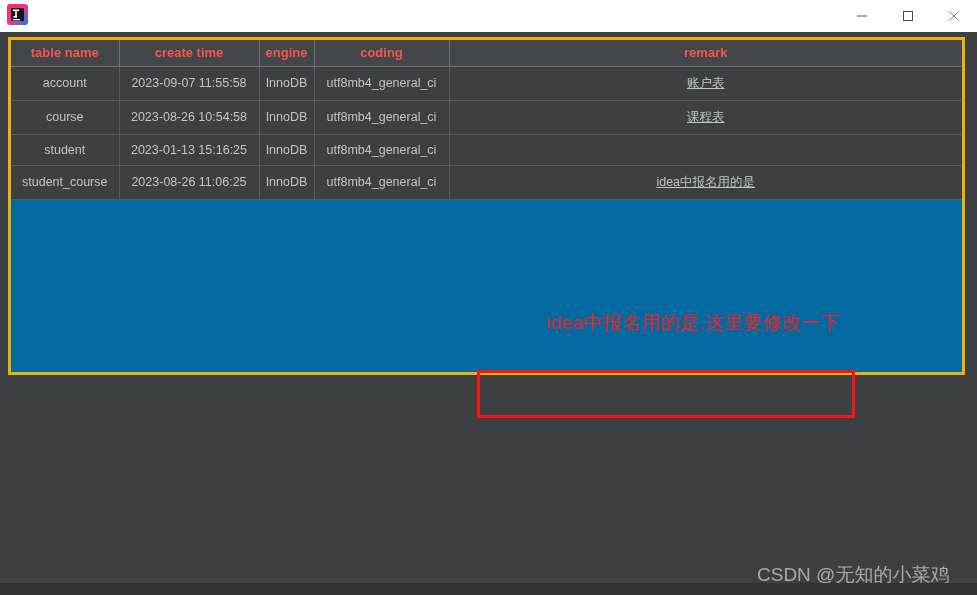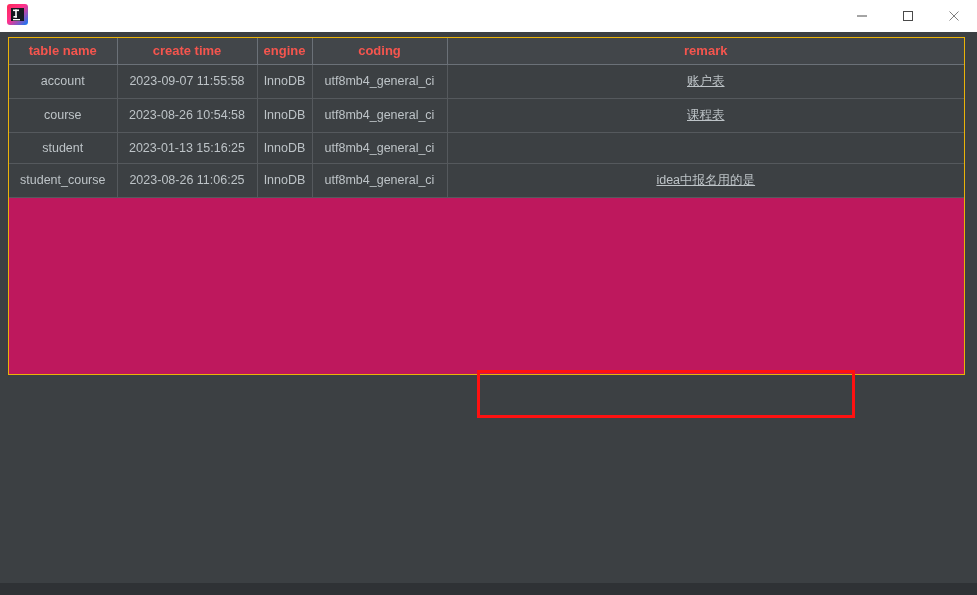--- a/index.html
+++ b/index.html
@@ -37,22 +37,22 @@
     display: flex; align-items: center; justify-content: center;
     color: #3a3a3a;
     font-size: 14px; line-height: 1;
   }
   .win-btn svg { display: block; }
 
   
   .table-wrap {
     position: absolute; left: 8px; top: 37px;
     width: 957px; height: 338px;
-    border: 1px solid #eab308;
-    background: #be185d;
+    border: 3px solid #eab308;
+    background: #0369a1;
     overflow: hidden;
   }
   table.tbl {
     width: 100%;
     border-collapse: collapse;
     table-layout: fixed;
   }
   table.tbl thead th {
     height: 26px;
     background: #42464a;
@@ -207,20 +207,21 @@
             <td class="col-name">student_course</td>
             <td class="col-time">2023-08-26 11:06:25</td>
             <td class="col-eng">InnoDB</td>
             <td class="col-code">utf8mb4_general_ci</td>
             <td class="col-rem">idea中报名用的是</td>
           </tr>
         </tbody>
     </table>
   </div>
 
+  <div class="annotation">idea中报名用的是.这里要修改一下</div>
 
   <div class="panel">
 
     
     
     
 
     
     
 
@@ -281,15 +282,16 @@
     
 
     
     
     
     
   </div>
 
   <div class="red-box"></div>
 
+  <div class="watermark">CSDN @无知的小菜鸡</div>
 
   <div class="bottom-strip"></div>
 </div>
 
 </body></html>

